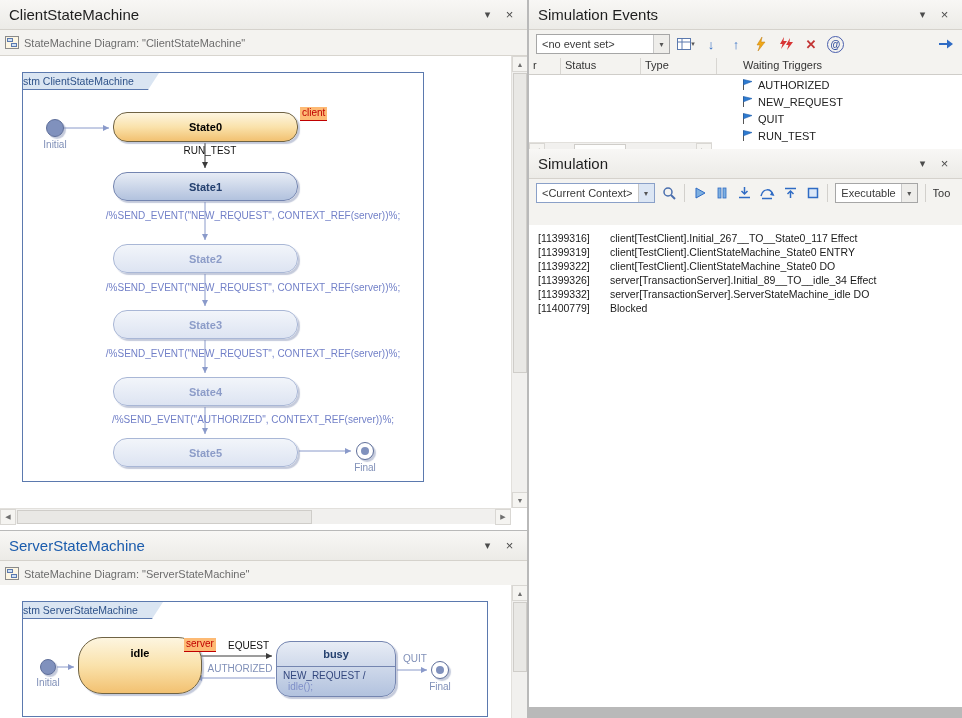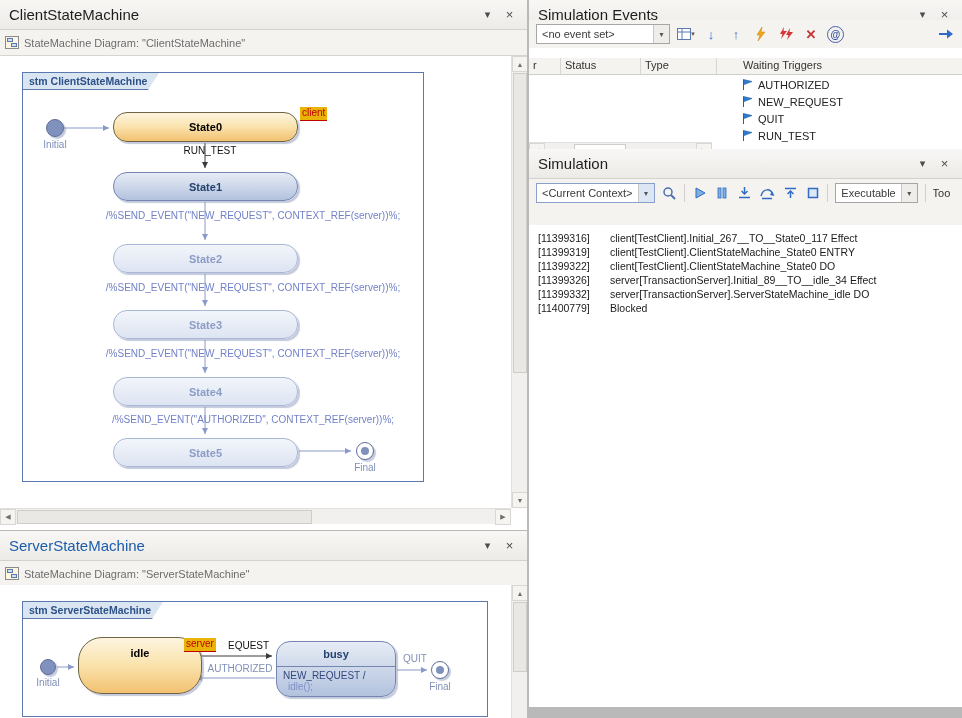--- a/index.html
+++ b/index.html
@@ -6,32 +6,32 @@
   #app{position:relative;width:962px;height:718px;background:#b9b9b9;font-family:"Liberation Sans",sans-serif;overflow:hidden;font-size:11px}
   .panel{position:absolute;background:#fff;overflow:hidden}
   .ph{height:30px;background:linear-gradient(#f8f7f5,#ecebe7);border-bottom:1px solid #d5d2cc;display:flex;align-items:center;padding:4px 9px;box-sizing:border-box}
   .ph-title{font-size:15px;color:#1e1e1e;flex:1;white-space:nowrap;overflow:hidden}
   .ph-title.blue{color:#1b5cad}
   .ph-ico{width:17px;height:17px;display:flex;align-items:center;justify-content:center;color:#4c4c4c;margin-left:5px;font-size:11px}
   .ph-ico.close{font-size:13px}
   .sub{height:26px;background:#f4f3f0;border-bottom:1px solid #d8d5cf;display:flex;align-items:center;gap:5px;padding:0 5px;font-size:11px;color:#6d6d6d;box-sizing:border-box}
   .canvas{position:absolute;background:#fff;overflow:hidden}
   .frame{position:absolute;border:1px solid #5b79ae;box-sizing:border-box}
-  .frame-tab{position:absolute;background:#dae5f2;clip-path:polygon(0 0,100% 0,calc(100% - 11px) 100%,0 100%);font-size:10.5px;font-weight:bold;color:#2d5188;line-height:17px;padding-left:6px;box-sizing:border-box;border-bottom:1px solid #5b79ae}
+  .frame-tab{position:absolute;background:#dae5f2;clip-path:polygon(0 0,100% 0,calc(100% - 11px) 100%,0 100%);font-size:10.5px;font-weight:normal;color:#2d5188;line-height:17px;box-sizing:border-box;border-bottom:1px solid #5b79ae}
   .state{position:absolute;display:flex;align-items:center;justify-content:center;font-size:11px;font-weight:bold;border-radius:14px;border:1px solid;box-shadow:2px 2px 1px rgba(124,138,176,.45);box-sizing:border-box}
   .orangeGrad{background:linear-gradient(#fdf5e0,#fae2ab 50%,#f2c171);border-color:#6f6344;color:#000}
   .blue1{background:linear-gradient(#e7ecf5,#b2c2de);border-color:#7485b0;color:#24406f}
   .blue2{background:linear-gradient(#f2f5fa,#dde4f2);border-color:#a9b7d6;color:#8c9cc8}
   .node-initial{position:absolute;border-radius:50%;background:#8091bd;border:1px solid #5f6f9a;box-shadow:2px 2px 1px rgba(124,138,176,.45);box-sizing:border-box}
   .node-final{position:absolute;border-radius:50%;background:#fff;border:1px solid #5f6f9a;display:flex;align-items:center;justify-content:center;box-shadow:2px 2px 1px rgba(124,138,176,.45);box-sizing:border-box}
   .node-final .dot{width:8px;height:8px;border-radius:50%;background:#8091bd}
   .dlabel{position:absolute;font-size:10px;color:#8090b8;text-align:center;white-space:nowrap}
   .fx{position:absolute;font-size:10px;color:#7280c8;text-align:center;white-space:nowrap}
   .black-label{position:absolute;font-size:10px;color:#111;text-align:center;white-space:nowrap}
-  .tag-red{position:absolute;font-size:10px;color:#c00000;border-bottom:1px solid #c00000;background:#eab308;padding:0 2px 1px;line-height:12px;white-space:nowrap}
+  .tag-red{position:absolute;font-size:10px;color:#c00000;border-bottom:1px solid #c00000;background:#fdba74;padding:0 2px 1px;line-height:12px;white-space:nowrap}
   .conn{position:absolute;left:0;top:0}
   .busy-name{height:24px;display:flex;align-items:center;justify-content:center;font-weight:bold;color:#24406f;border-bottom:1px solid #7485b0}
   .busy-body{padding:3px 6px;font-weight:normal;font-size:10px;text-align:left}
   .busy-body .b1{color:#33477e}
   .busy-body .b2{color:#7f8fc8;padding-left:5px}
   .vscroll{position:absolute;width:16px;background:#f1f0ee;border-left:1px solid #e2e0dc;box-sizing:border-box}
   .hscroll{position:absolute;height:16px;background:#f1f0ee;border-top:1px solid #e2e0dc;box-sizing:border-box}
   .sbtn{position:absolute;width:16px;height:16px;background:#f5f4f1;border:1px solid #d9d7d3;color:#6f6f6f;font-size:7px;display:flex;align-items:center;justify-content:center;box-sizing:border-box}
   .sthumb{position:absolute;background:#e9e8e5;border:1px solid #cfcdc9;box-sizing:border-box}
   .sthumb.white{background:#fdfdfc}
@@ -198,21 +198,21 @@
     </div>
   </div>
 
   <div class="panel" style="left:529px;top:0;width:433px;height:158px">
     <div class="ph">
       <div class="ph-title">Simulation Events</div>
       <div class="ph-ico">▾</div>
       <div class="ph-ico close">×</div>
     </div>
 
-    <div class="toolbar" style="top:20px">
+    <div class="toolbar" style="top:30px">
       <div class="combo" style="width:134px">
         <div class="val">&lt;no event set&gt;</div>
         <div class="drop">▾</div>
       </div>
       <span class="tico">
         <svg width="14" height="12">
             <rect x="0.5" y="0.5" width="13" height="11" fill="#fff" stroke="#5b79ae"></rect>
             <line x1="0.5" y1="4" x2="13.5" y2="4" stroke="#5b79ae"></line>
             <line x1="5" y1="0.5" x2="5" y2="11.5" stroke="#5b79ae"></line>
           </svg>

